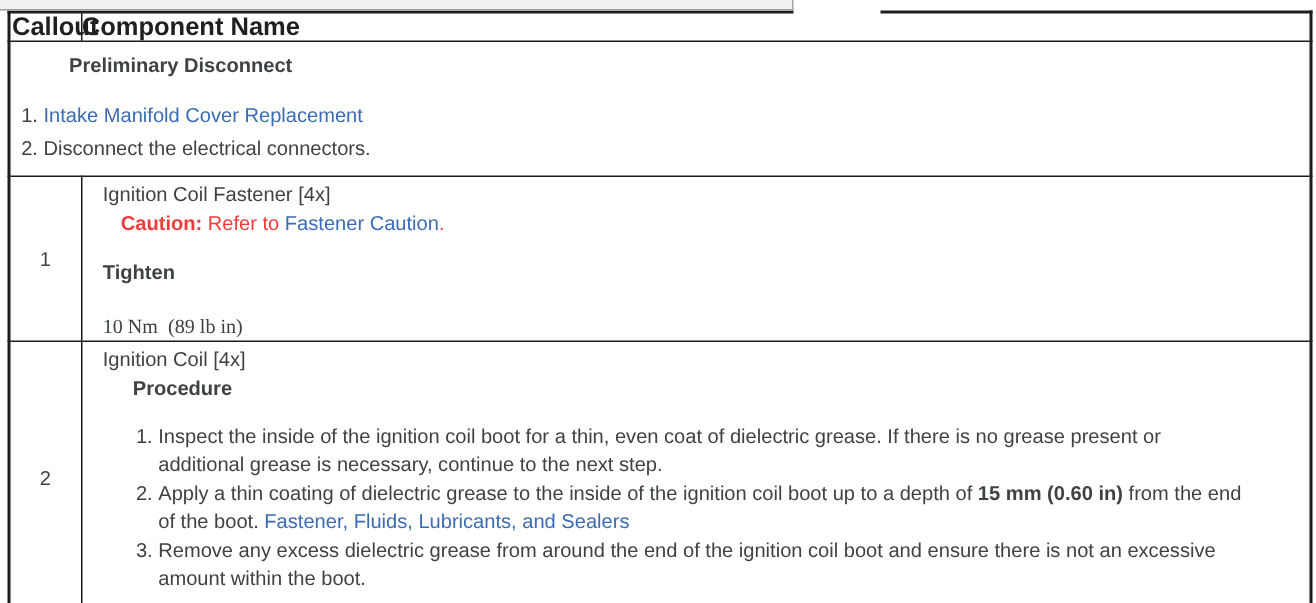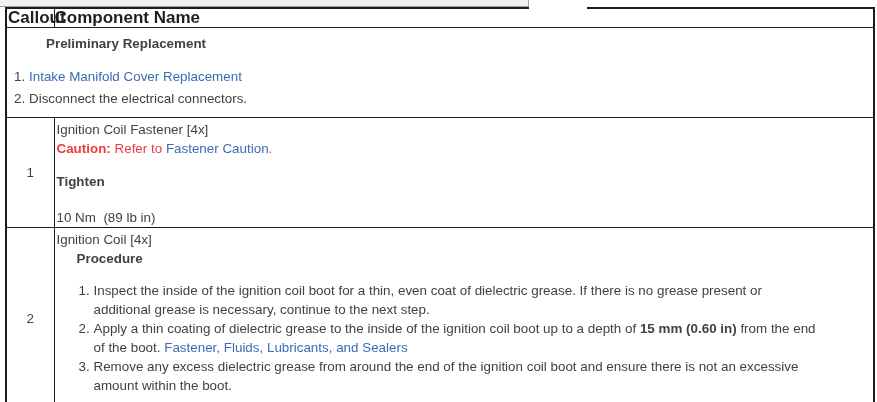--- a/index.html
+++ b/index.html
@@ -36,26 +36,26 @@
   th.h-component{text-align:left;}
 
   tr.prelim-row>td{height:85px;padding:4px 6px 0 0;}
   .prelim-title{font-weight:bold;margin:2px 0 0 39px;}
   ol.prelim-list{margin:14px 0 0 0;padding-left:22px;}
   ol.prelim-list li{margin-bottom:3px;}
 
   td.callout-cell{
     text-align:center;vertical-align:middle;color:#3f4245;
   }
-  td.content-cell{padding:2px 6px 0 2px;}
+  td.content-cell{padding:2px 6px 0 14px;}
 
-  .caution-line{color:#ee3b3b;}
+  .caution-line{color:#ee3b3b;margin-left:12px;}
   .caution-line b{color:#ee3b3b;}
   .tighten-label{margin-top:14px;font-weight:bold;}
-  .torque-spec{margin-top:17px;white-space:pre-wrap;}
+  .torque-spec{margin-top:17px;white-space:pre-wrap;font-family:Liberation Serif, serif;}
 
   .procedure-label{margin-left:20px;font-weight:bold;}
   ol.step-list{margin:13px 0 4px 0;padding-left:37px;}
   ol.step-list li{margin:0;}
   tr.row-2>td{height:178px;}
   tr.row-1>td{height:107px;}
 </style>
 </head>
 <body>
 
@@ -68,21 +68,21 @@
     <col>
   </colgroup>
   <tbody>
       <tr>
     <th class="h-callout">Callout</th>
     <th class="h-component">Component Name</th>
   </tr>
 
   <tr class="prelim-row">
     <td colspan="2">
-      <div class="prelim-title">Preliminary Replacement</div>
+      <div class="prelim-title">Preliminary Disconnect</div>
       <ol class="prelim-list">
             <li><a class="link" href="#">Intake Manifold Cover Replacement</a></li>
             <li><span>Disconnect the electrical connectors.</span></li>
           </ol>
     </td>
   </tr>
 
   <tr class="row-1">
     <td class="callout-cell">1</td>
     <td class="content-cell">

